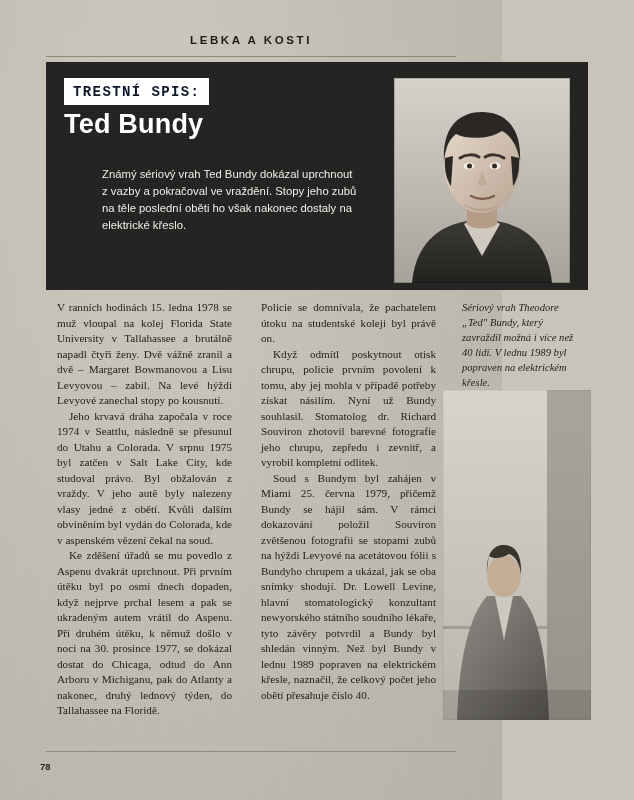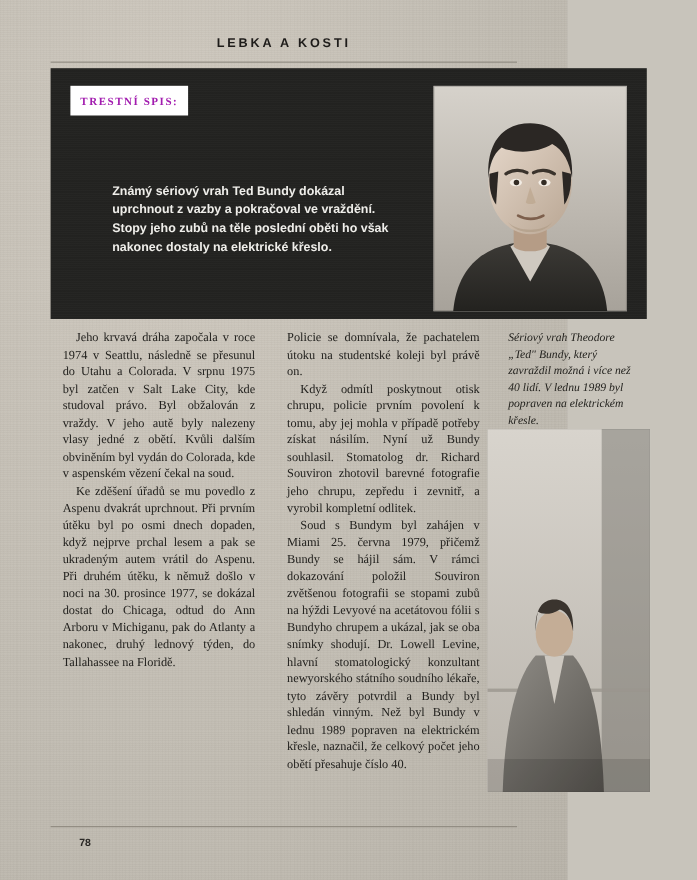--- a/index.html
+++ b/index.html
@@ -13,21 +13,20 @@
     overflow: hidden;
     font-family: "Liberation Serif", serif;
   }
 
   .page {
     position: relative;
     width: 502px;
     height: 800px;
     background:
       radial-gradient(ellipse at 30% 20%, #cfc9bf 0%, #c2bdb3 55%, #b8b3a9 100%);
-    padding-left: 14px;
   }
   
   .page:before {
     content: "";
     position: absolute;
     inset: 0;
     background-image:
       repeating-linear-gradient(0deg, rgba(0,0,0,0.014) 0px, rgba(0,0,0,0.014) 1px, rgba(255,255,255,0.012) 1px, rgba(255,255,255,0.012) 2px),
       repeating-linear-gradient(90deg, rgba(0,0,0,0.012) 0px, rgba(0,0,0,0.012) 1px, rgba(255,255,255,0.01) 1px, rgba(255,255,255,0.01) 3px);
     pointer-events: none;
@@ -75,25 +74,25 @@
   }
 
   .label-box {
     position: absolute;
     left: 18px;
     top: 16px;
     background: #ffffff;
     padding: 4px 9px 5px 9px;
   }
   .label-box span {
-    font-family: Liberation Serif, serif;
+    font-family: Liberation Mono, monospace;
     font-weight: bold;
-    font-size: 10px;
+    font-size: 14px;
     letter-spacing: 1.4px;
-    color: #a21caf;
+    color: #0f172a;
   }
 
   .feature-title {
     position: absolute;
     left: 18px;
     top: 47px;
     font-family: "Liberation Sans", sans-serif;
     font-weight: bold;
     font-size: 27px;
     letter-spacing: 0.2px;
@@ -101,21 +100,21 @@
   }
 
   .feature-deck {
     position: absolute;
     left: 56px;
     top: 104px;
     width: 258px;
     font-family: "Liberation Sans", sans-serif;
     font-size: 11.3px;
     line-height: 1.52;
-    font-weight: bold;
+    font-weight: normal;
     color: #efeeea;
   }
 
   
   .portrait {
     position: absolute;
     right: 18px;
     top: 16px;
     width: 176px;
     height: 205px;
@@ -164,21 +163,20 @@
   }
 
   .folio {
     position: absolute;
     left: 40px;
     bottom: 28px;
     font-family: "Liberation Sans", sans-serif;
     font-size: 9.5px;
     font-weight: bold;
     color: #2a2825;
-    margin-left: 32px;
   }
 
   .bottom-rule {
     position: absolute;
     left: 46px;
     right: 46px;
     bottom: 48px;
     height: 1px;
     background: #8e897f;
   }
@@ -193,20 +191,21 @@
       <div class="kicker">LEBKA A KOSTI</div>
     </div>
     <div class="header-rule"></div>
 
     <div class="feature">
 
       <div class="label-box">
         <span>TRESTNÍ SPIS:</span>
       </div>
 
+      <div class="feature-title">Ted Bundy</div>
 
       <div class="feature-deck">Známý sériový vrah Ted Bundy dokázal uprchnout z vazby a pokračoval ve vraždění. Stopy jeho zubů na těle poslední oběti ho však nakonec dostaly na elektrické křeslo.</div>
 
       <div class="portrait">
         <svg width="176" height="205" viewBox="0 0 176 205">
           <defs>
             <linearGradient id="bgGrad" x1="0" y1="0" x2="0" y2="1">
               <stop offset="0%" stop-color="#d6d2cb"></stop>
               <stop offset="55%" stop-color="#bdb8b0"></stop>
               <stop offset="100%" stop-color="#a7a29a"></stop>
@@ -248,20 +247,21 @@
           <path d="M77 118 C84 122 93 122 100 118" stroke="#7d5f4c" stroke-width="2.4" fill="none" stroke-linecap="round"></path>
 
           <path d="M68 124 C76 136 100 136 108 124 C100 133 76 133 68 124 Z" fill="#a8937c" opacity="0.5"></path>
 
           <rect x="0" y="0" width="176" height="205" fill="none" stroke="rgba(0,0,0,0.18)" stroke-width="2"></rect>
         </svg>
       </div>
     </div>
 
     <div class="col col-1">
+      <p class="first">V ranních hodinách 15. ledna 1978 se muž vloupal na kolej Florida State University v Tallahassee a brutálně napadl čtyři ženy. Dvě vážně zranil a dvě – Margaret Bowmanovou a Lisu Levyovou – zabil. Na levé hýždi Levyové zanechal stopy po kousnutí.</p>
       <p>Jeho krvavá dráha započala v roce 1974 v Seattlu, následně se přesunul do Utahu a Colorada. V srpnu 1975 byl zatčen v Salt Lake City, kde studoval právo. Byl obžalován z vraždy. V jeho autě byly nalezeny vlasy jedné z obětí. Kvůli dalším obviněním byl vydán do Colorada, kde v aspenském vězení čekal na soud.</p>
       <p>Ke zděšení úřadů se mu povedlo z Aspenu dvakrát uprchnout. Při prvním útěku byl po osmi dnech dopaden, když nejprve prchal lesem a pak se ukradeným autem vrátil do Aspenu. Při druhém útěku, k němuž došlo v noci na 30. prosince 1977, se dokázal dostat do Chicaga, odtud do Ann Arboru v Michiganu, pak do Atlanty a nakonec, druhý lednový týden, do Tallahassee na Floridě.</p>
     </div>
 
     <div class="col col-2">
       <p class="first">Policie se domnívala, že pachatelem útoku na studentské koleji byl právě on.</p>
       <p>Když odmítl poskytnout otisk chrupu, policie prvním povolení k tomu, aby jej mohla v případě potřeby získat násilím. Nyní už Bundy souhlasil. Stomatolog dr. Richard Souviron zhotovil barevné fotografie jeho chrupu, zepředu i zevnitř, a vyrobil kompletní odlitek.</p>
       <p>Soud s Bundym byl zahájen v Miami 25. června 1979, přičemž Bundy se hájil sám. V rámci dokazování položil Souviron zvětšenou fotografii se stopami zubů na hýždi Levyové na acetátovou fólii s Bundyho chrupem a ukázal, jak se oba snímky shodují. Dr. Lowell Levine, hlavní stomatologický konzultant newyorského státního soudního lékaře, tyto závěry potvrdil a Bundy byl shledán vinným. Než byl Bundy v lednu 1989 popraven na elektrickém křesle, naznačil, že celkový počet jeho obětí přesahuje číslo 40.</p>
     </div>
 

